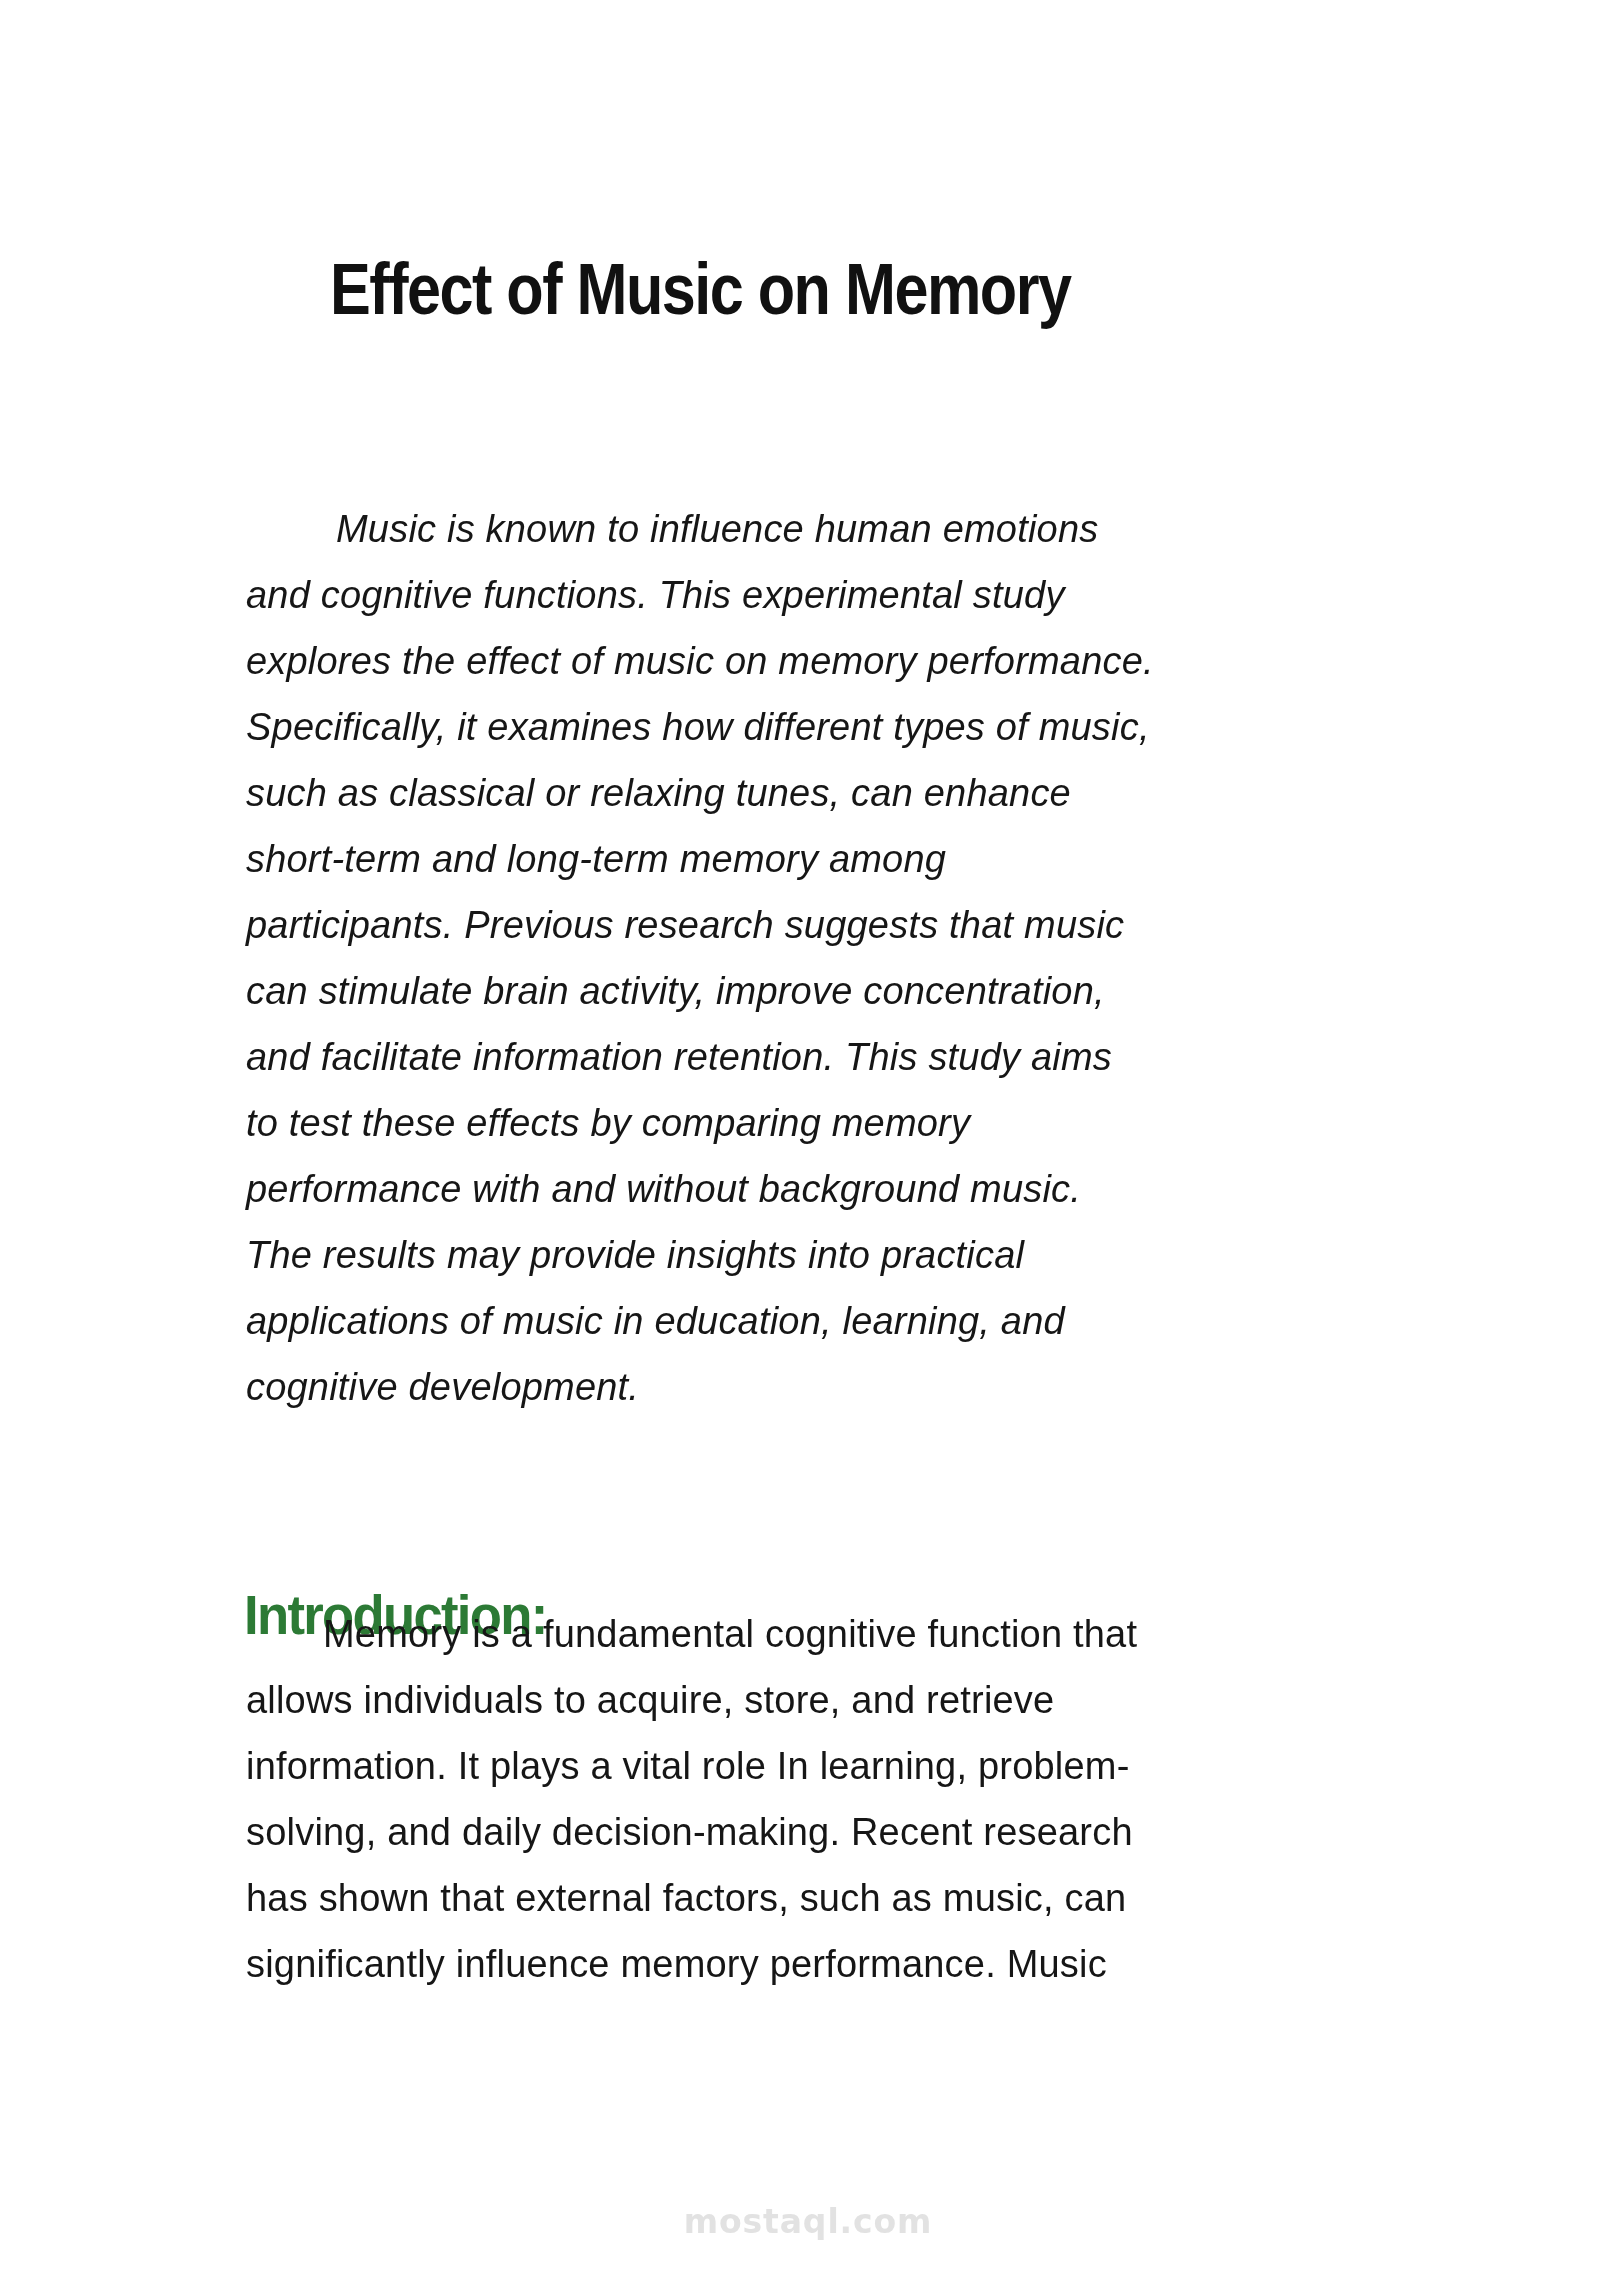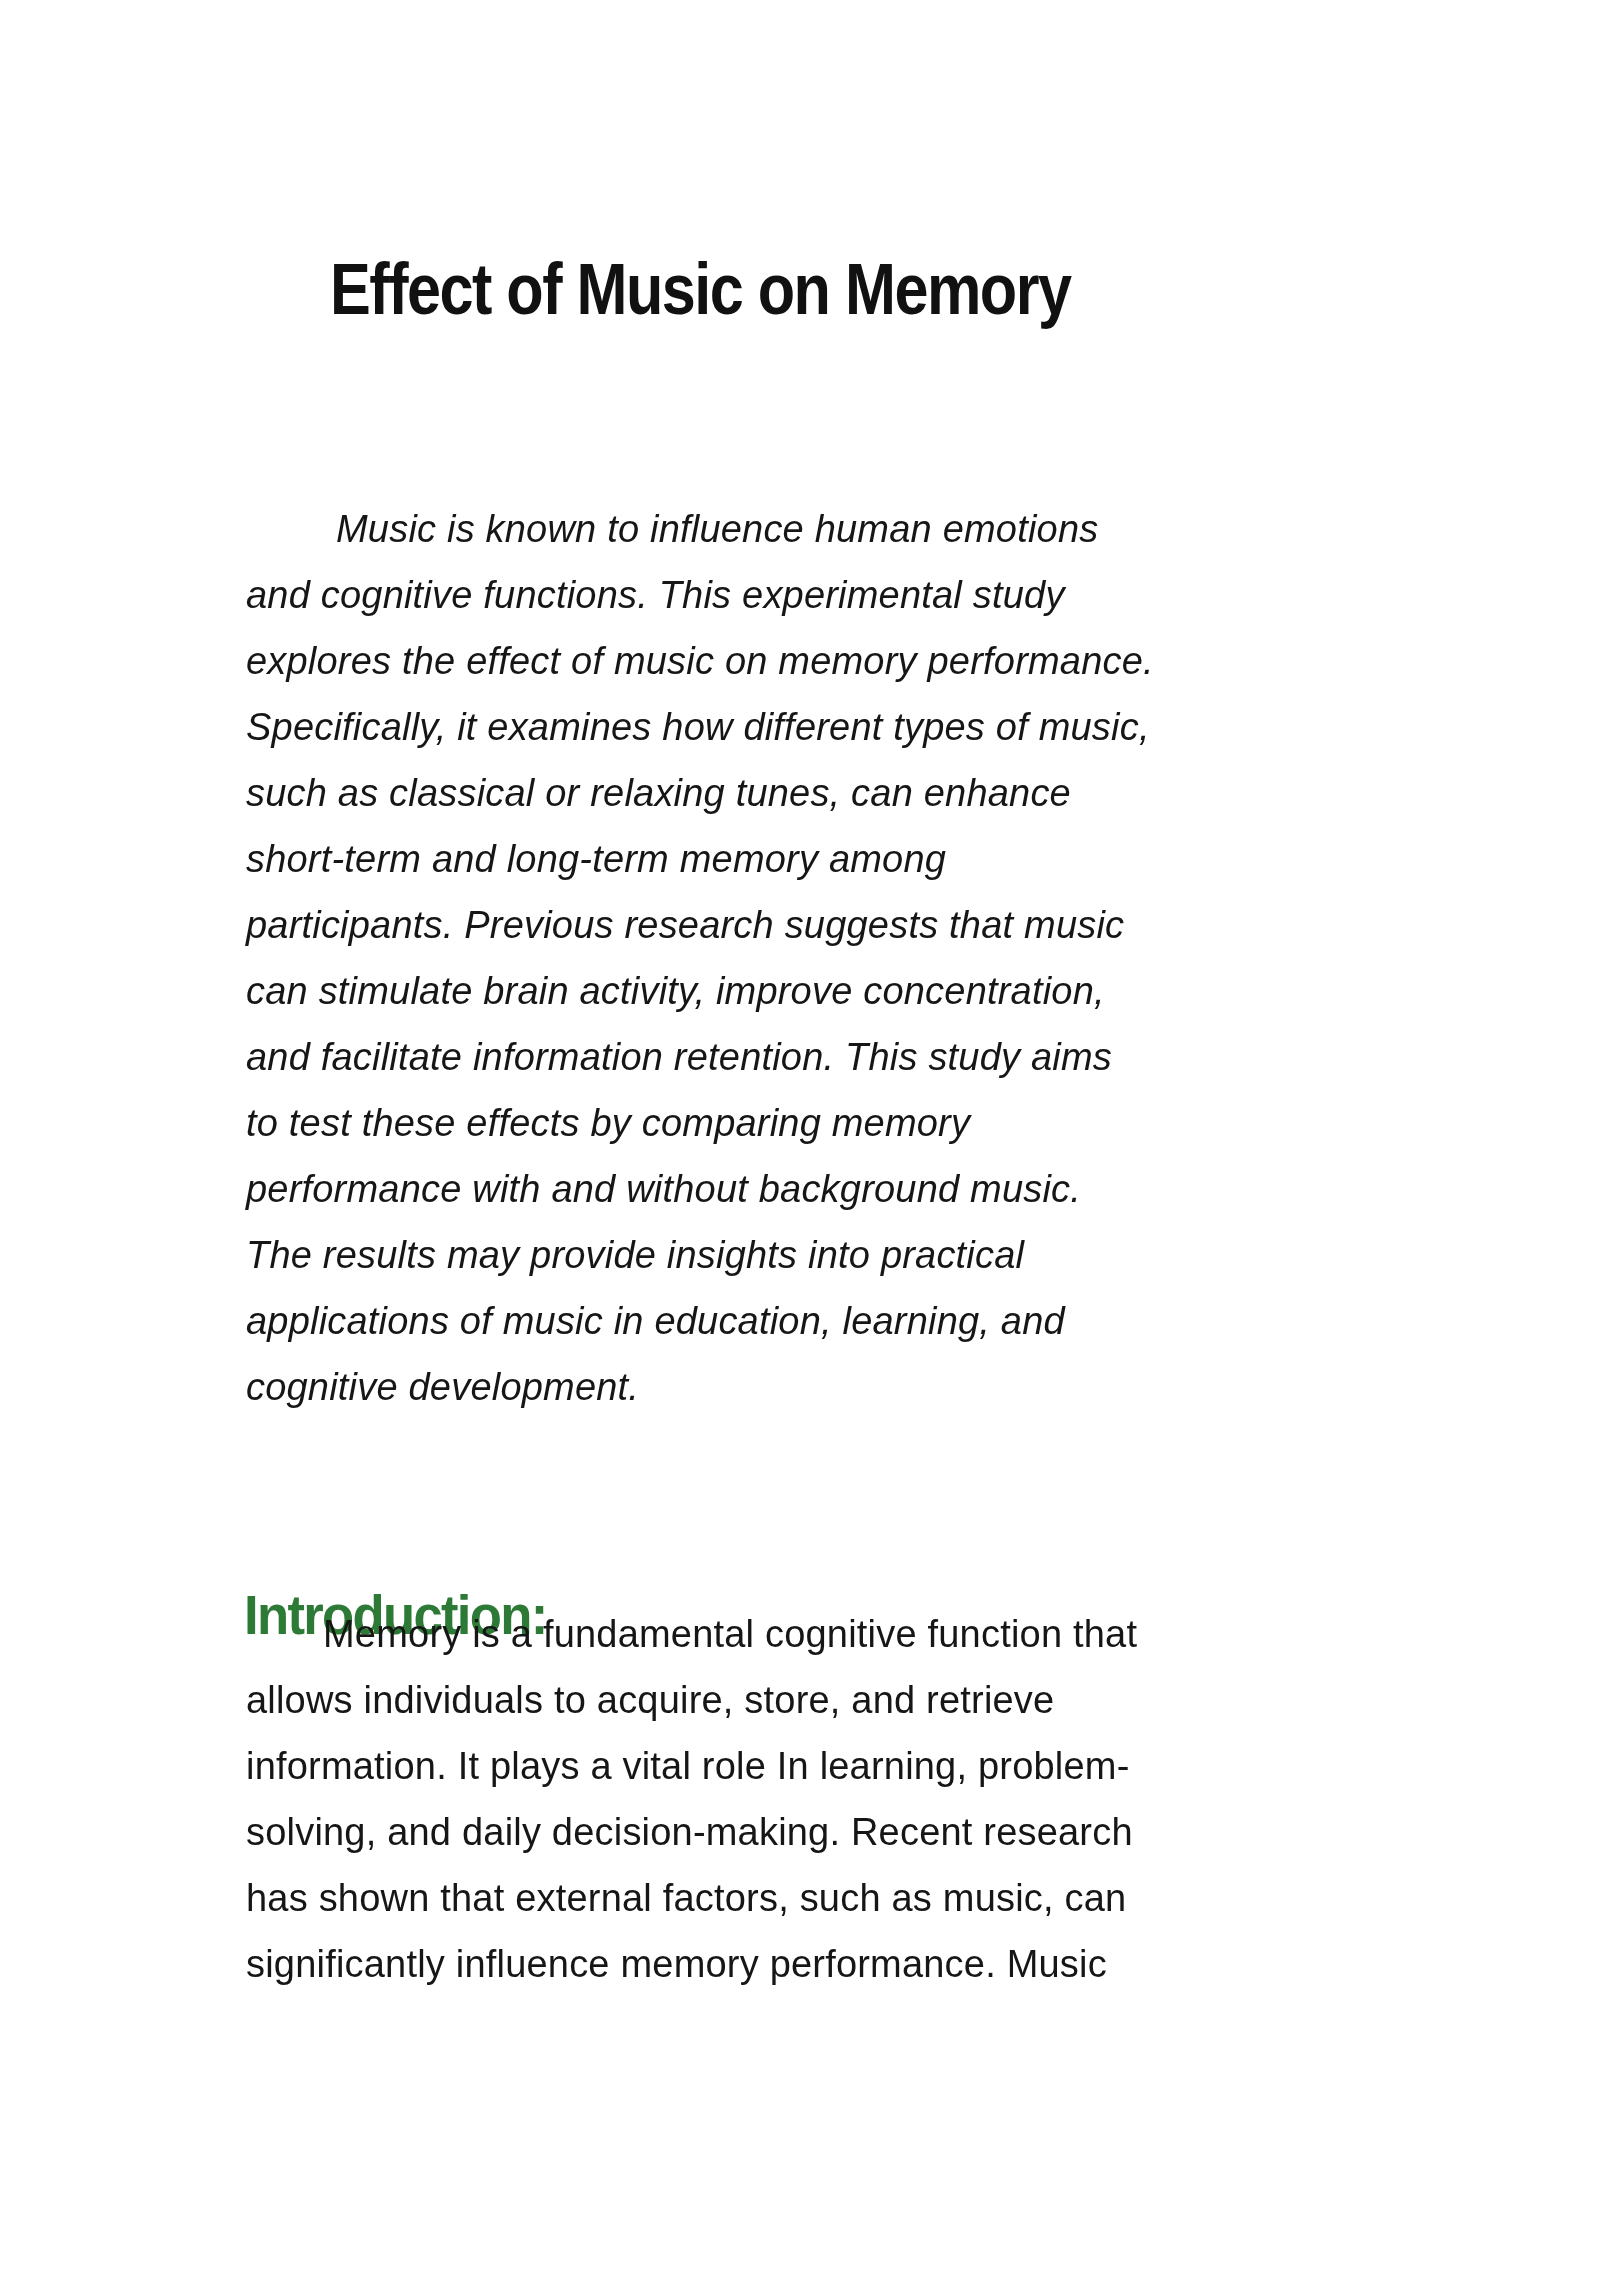--- a/index.html
+++ b/index.html
@@ -112,15 +112,16 @@
   <h2 class="section-heading">Introduction:</h2>
 
   <p class="body-para para-intro">Memory is a fundamental cognitive function that
 allows individuals to acquire, store, and retrieve
 information. It plays a vital role In learning, problem-
 solving, and daily decision-making. Recent research
 has shown that external factors, such as music, can
 significantly influence memory performance. Music</p>
 
 
+  <div class="wm-site">mostaql.com</div>
 
 </div>
 
 
 </body></html>

